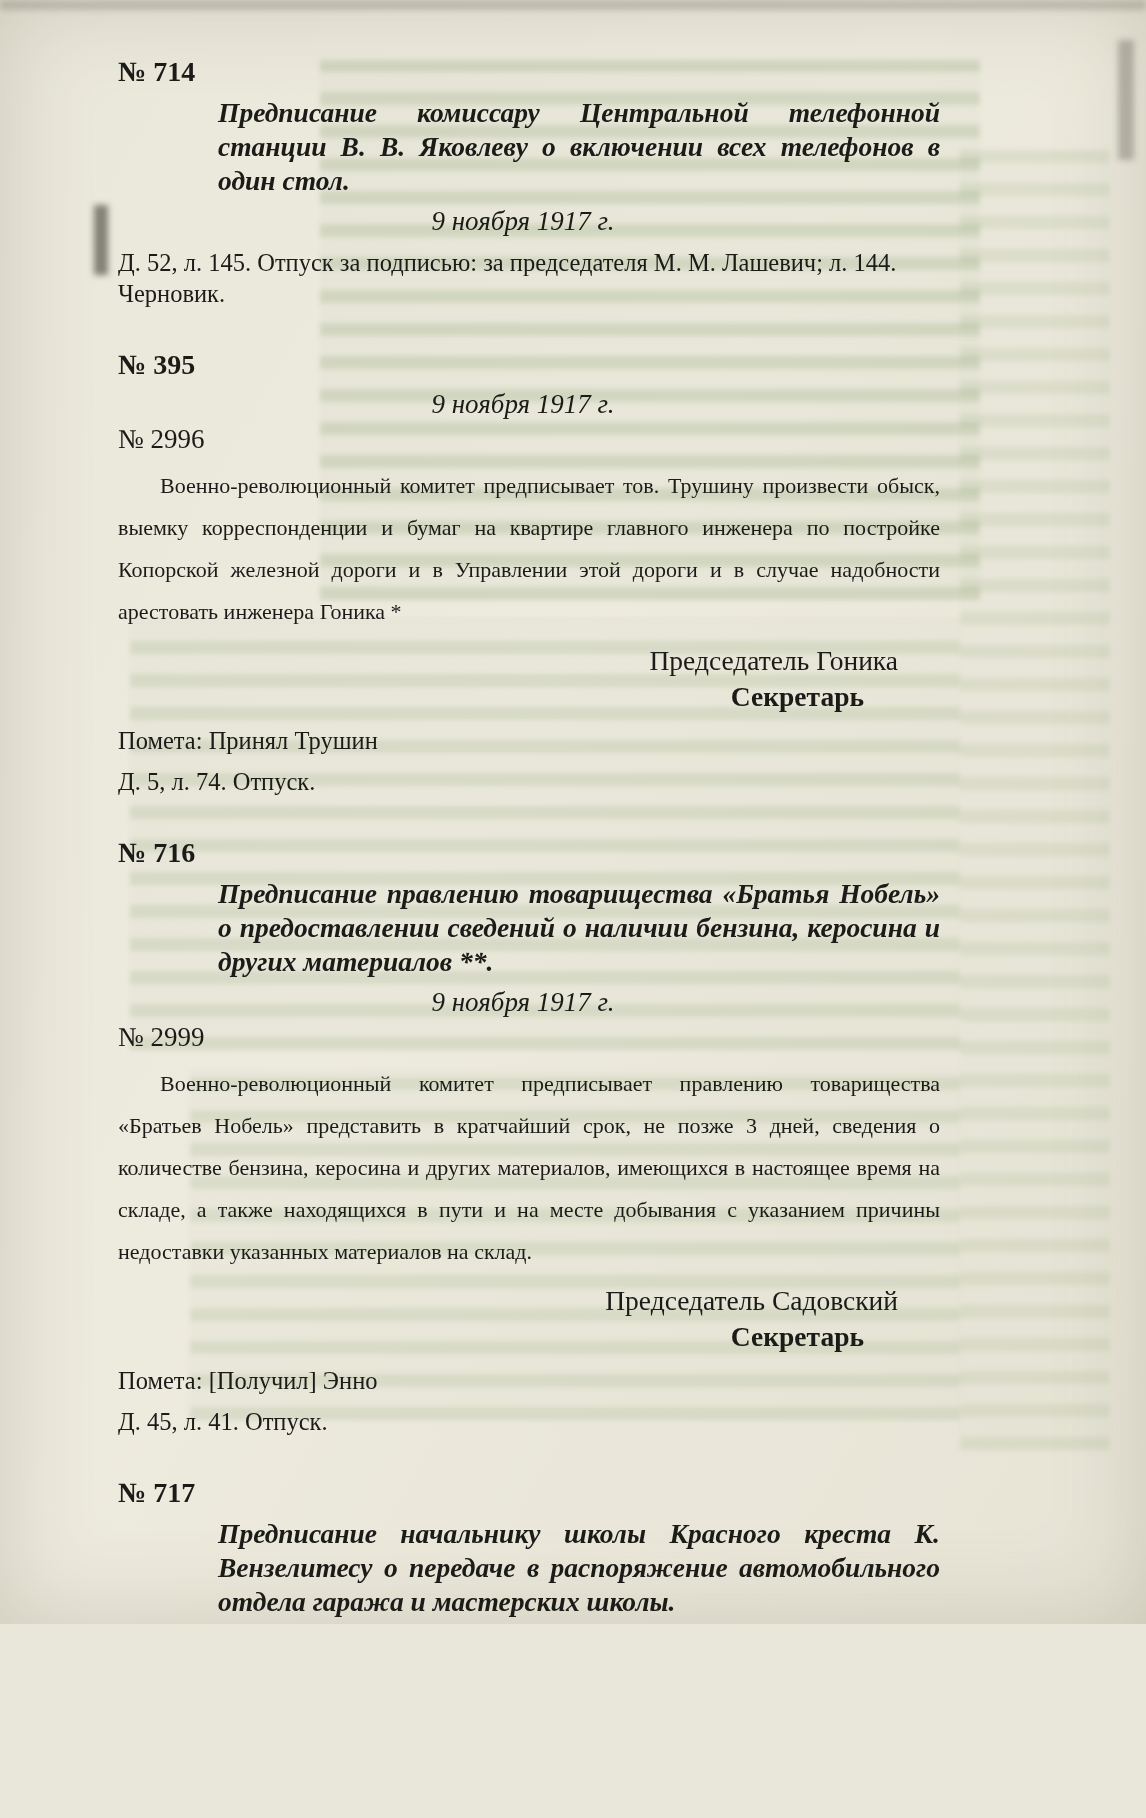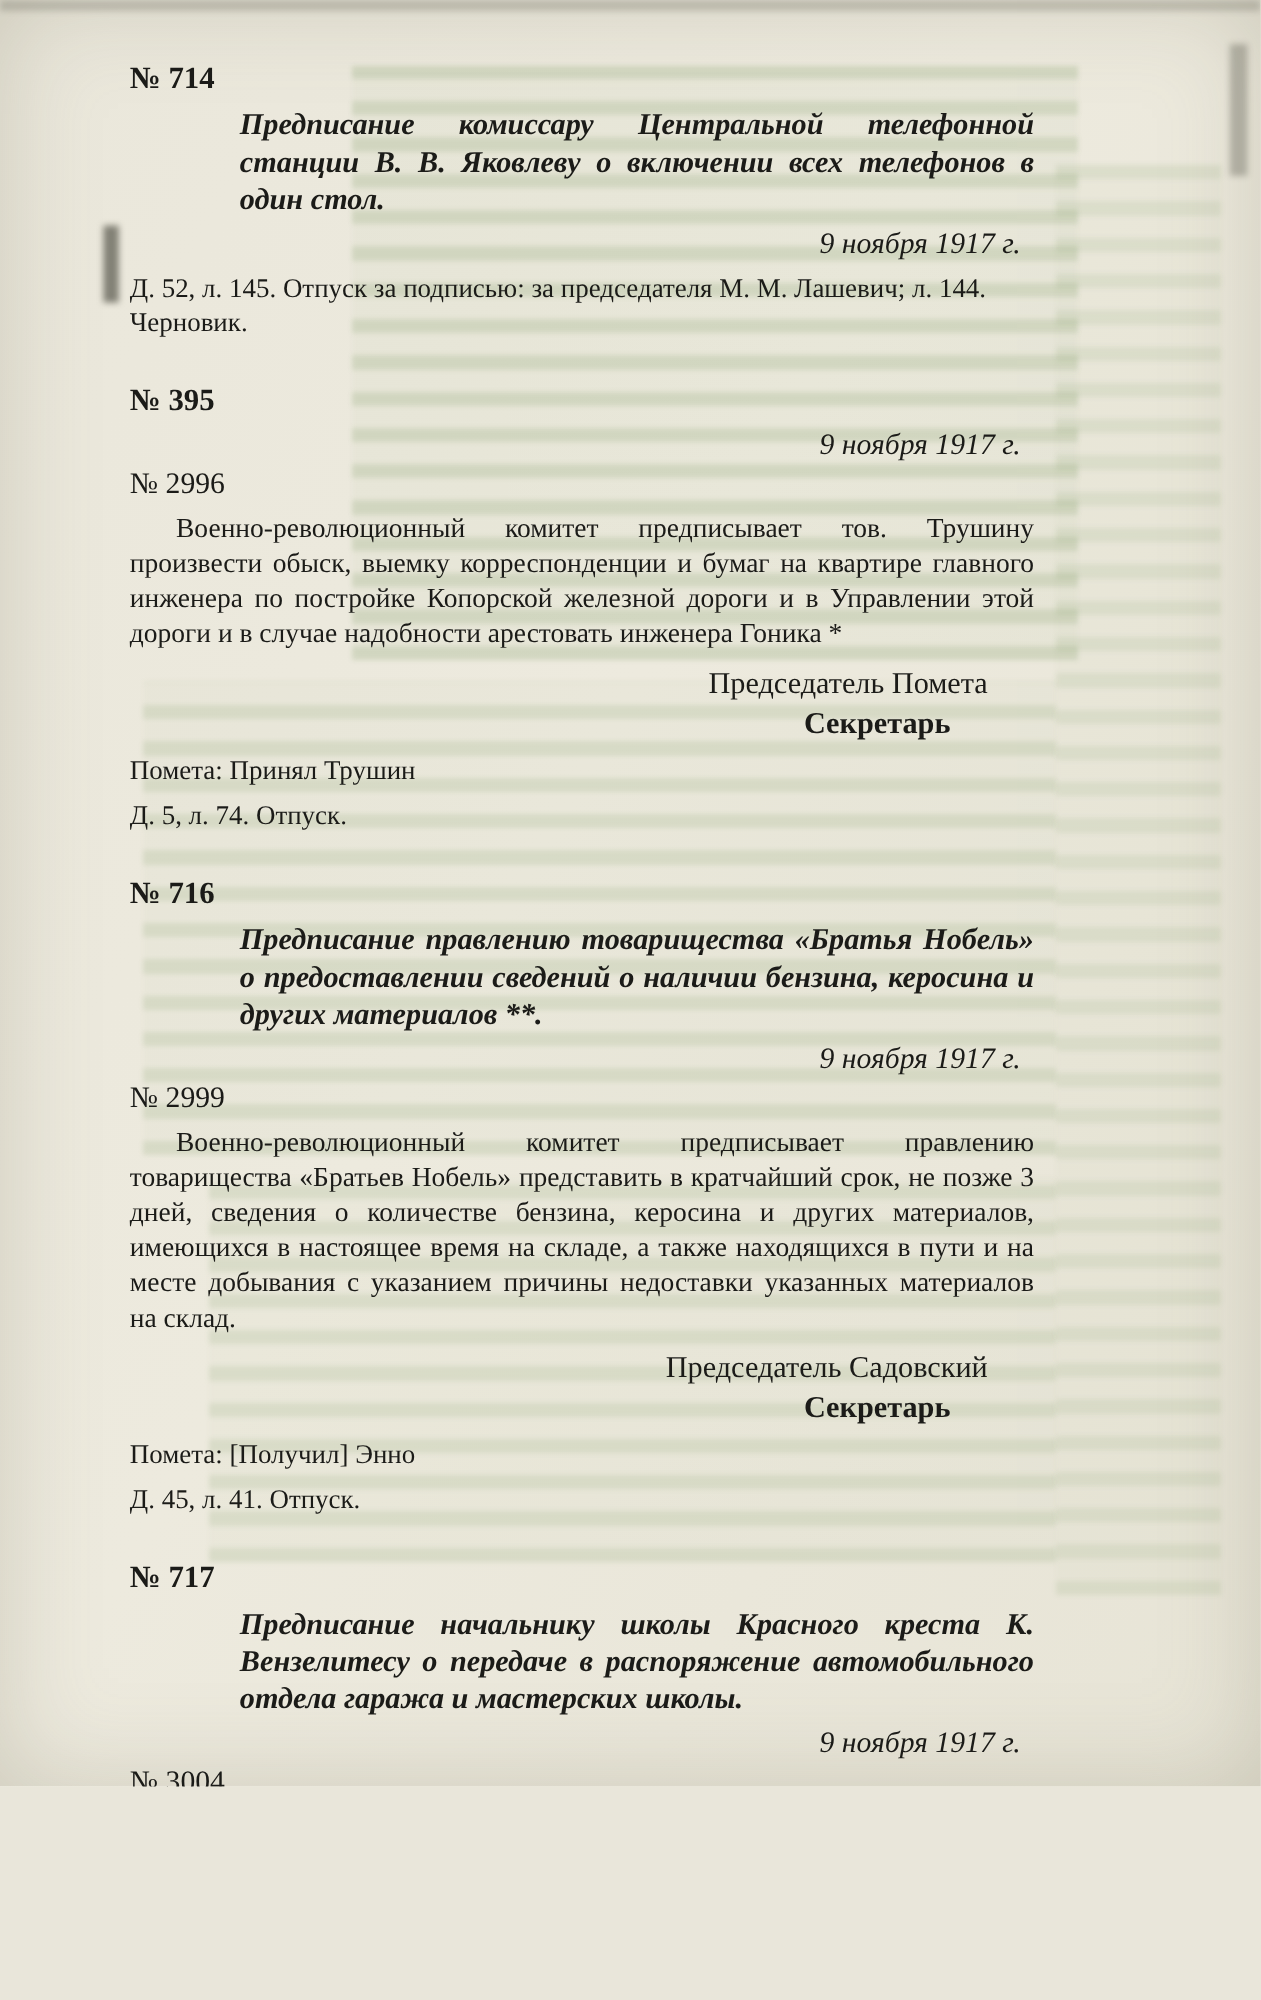--- a/index.html
+++ b/index.html
@@ -51,30 +51,30 @@
     font-size: 28px;
     margin: 0 0 8px 0;
   }
   .doc-heading {
     font-style: italic; font-weight: 700;
     font-size: 27.5px; line-height: 34px;
     text-align: justify;
     margin: 0 0 0 100px;
   }
   .doc-date {
-    text-align: right; font-style: italic;
+    text-align: center; font-style: italic;
     font-size: 27px;
     margin: 8px 12px 4px 0;
   }
   .doc-no {
     font-size: 27px;
     margin: 0 0 10px 0;
   }
   .doc-body {
-    font-size: 25px; line-height: 32px;
+    font-size: 22px; line-height: 42px;
     text-align: justify; text-indent: 42px;
     margin: 6px 0 10px 0;
   }
   .sig { text-align: right; font-size: 27.5px; line-height: 36px; }
   .sig-chairman { padding-right: 42px; }
   .sig-secretary { padding-right: 76px; font-weight: bold; }
   .note {
     font-size: 24.5px; line-height: 31px;
     margin: 10px 0 0 0;
   }
@@ -99,21 +99,21 @@
       <p class="doc-heading">Предписание комиссару Центральной телефонной станции В. В. Яковлеву о включении всех телефонов в один стол.</p>
       <div class="doc-date">9 ноября 1917 г.</div>
       <p class="note">Д. 52, л. 145. Отпуск за подписью: за председателя М. М. Лашевич; л. 144. Черновик.</p>
     </section>
 
     <section class="doc">
       <div class="doc-id">№ 395</div>
       <div class="doc-date">9 ноября 1917 г.</div>
       <div class="doc-no">№ 2996</div>
       <p class="doc-body">Военно-революционный комитет предписывает тов. Трушину произвести обыск, выемку корреспонденции и бумаг на квартире главного инженера по постройке Копорской железной дороги и в Управлении этой дороги и в случае надобности арестовать инженера Гоника *</p>
-      <div class="sig sig-chairman">Председатель Помета</div>
+      <div class="sig sig-chairman">Председатель Гоника</div>
       <div class="sig sig-secretary">Секретарь</div>
       <p class="note">Помета: Принял Трушин</p>
       <p class="note">Д. 5, л. 74. Отпуск.</p>
     </section>
 
     <section class="doc">
       <div class="doc-id">№ 716</div>
       <p class="doc-heading">Предписание правлению товарищества «Братья Нобель» о предоставлении сведений о наличии бензина, керосина и других материалов **.</p>
       <div class="doc-date">9 ноября 1917 г.</div>
       <div class="doc-no">№ 2999</div>

